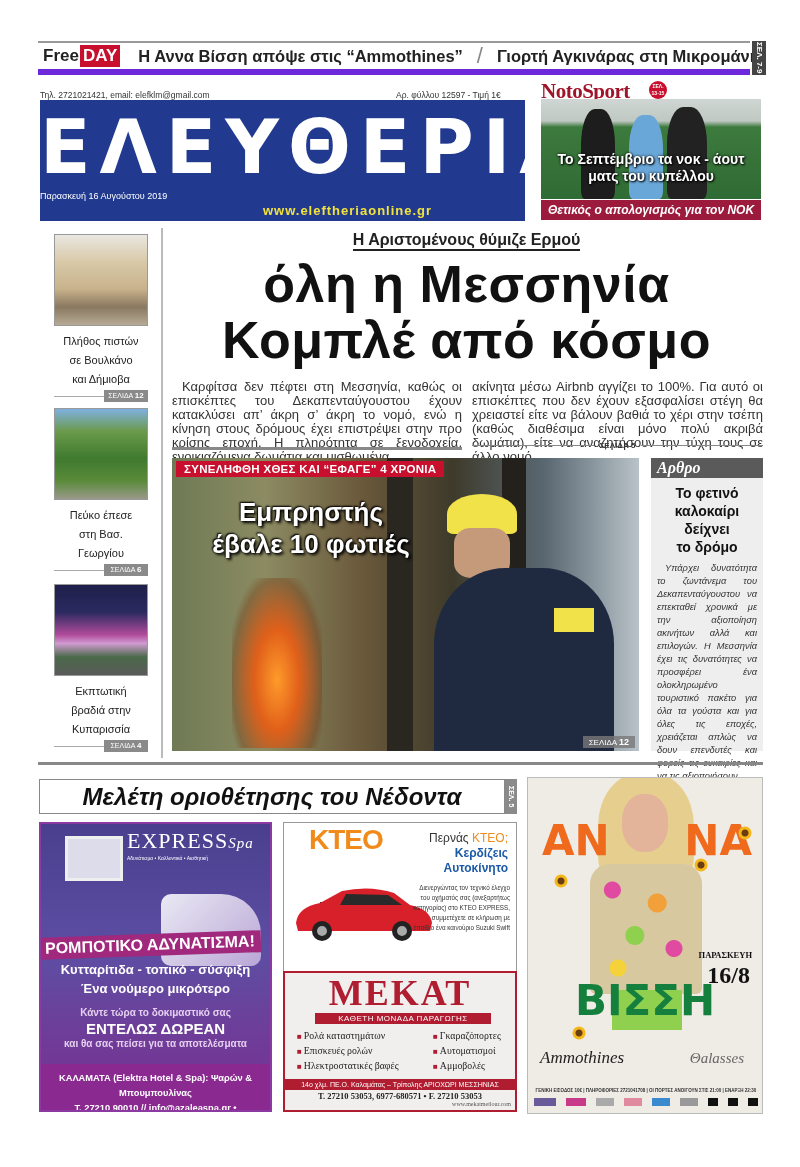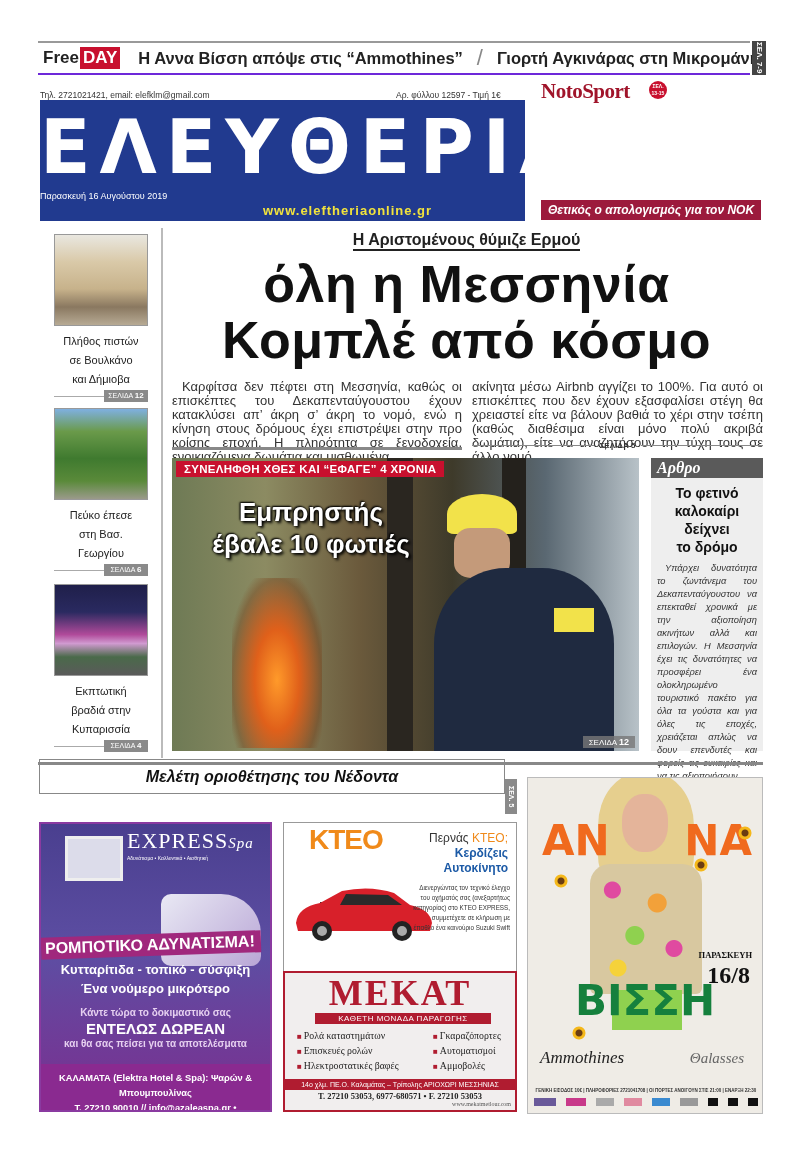--- a/index.html
+++ b/index.html
@@ -1,21 +1,21 @@
 <!DOCTYPE html>
 <html><head>
 <meta charset="utf-8">
 <style>
   * { box-sizing: border-box; margin: 0; padding: 0; }
   html, body { width: 800px; height: 1167px; background: #ffffff; overflow: hidden; }
   body { font-family: "Liberation Sans", sans-serif; color: #1a1a1a; position: relative; }
   .abs { position: absolute; }
 
   
-  .freeday-bar { left: 38px; top: 41px; width: 712px; height: 34px; border-top: 2px solid #999; border-bottom: 2px solid #6d28d9; display: flex; align-items: center; }
+  .freeday-bar { left: 38px; top: 41px; width: 712px; height: 34px; border-top: 2px solid #999; border-bottom: 6px solid #6d28d9; display: flex; align-items: center; }
   .freeday-logo { margin-left: 4px; display: flex; align-items: center; font-weight: bold; font-size: 17px; height: 24px; }
   .freeday-logo .free { color: #222; padding: 0 1px; }
   .freeday-logo .day { background: #c8102e; color: #fff; padding: 0 3px; height: 22px; line-height: 22px; }
   .freeday-text { font-weight: bold; font-size: 16.5px; color: #222; margin-left: 18px; white-space: nowrap; }
   .freeday-sep { font-size: 22px; color: #888; margin: 0 14px; font-weight: normal; }
   .side-tab { left: 752px; top: 41px; width: 14px; height: 34px; background: #444; color: #fff; font-size: 8px; font-weight: bold; writing-mode: vertical-rl; text-align: center; line-height: 14px; }
 
   .contact { left: 40px; top: 90px; font-size: 8.5px; color: #333; }
   .issue { left: 396px; top: 90px; font-size: 8.5px; color: #333; }
 
@@ -65,21 +65,21 @@
   
   .arthro { left: 651px; top: 458px; width: 112px; height: 293px; background: #eeeeee; }
   .arthro-head { height: 20px; background: #5a5a5a; color: #fff; font-family: "Liberation Serif", serif; font-style: italic; font-weight: bold; font-size: 16px; line-height: 20px; padding-left: 6px; }
   .arthro-title { text-align: center; font-weight: bold; font-size: 14px; line-height: 18px; margin-top: 6px; color: #111; }
   .arthro-body { font-size: 9.3px; line-height: 13px; font-style: italic; color: #333; text-align: justify; padding: 6px 6px 0 6px; text-indent: 8px; }
   .arthro-page { text-align: right; font-weight: bold; font-style: italic; font-size: 9px; padding-right: 6px; border-top: 1px solid #777; margin: 2px 6px 0 6px; color: #222; }
 
   .mid-rule { left: 38px; top: 762px; width: 725px; height: 3px; background: #888; }
 
   
-  .nedonta { left: 39px; top: 759px; width: 466px; height: 35px; border: 1px solid #888; text-align: center; font-style: italic; font-weight: bold; font-size: 16px; line-height: 33px; color: #111; }
+  .nedonta { left: 39px; top: 779px; width: 466px; height: 35px; border: 1px solid #888; text-align: center; font-style: italic; font-weight: bold; font-size: 24px; line-height: 33px; color: #111; }
   .nedonta-tab { left: 505px; top: 779px; width: 12px; height: 35px; background: #8a8a8a; color: #fff; font-size: 7px; writing-mode: vertical-rl; text-align: center; line-height: 12px; font-weight: bold; }
 
   
   .azalea { left: 39px; top: 822px; width: 233px; height: 290px; background: linear-gradient(180deg, #4a3f8f 0%, #5d4ea3 45%, #6c3f9a 70%, #7a2f8f 100%); border: 2px solid #8a3aa0; overflow: hidden; }
   .az-logo { position: absolute; left: 86px; top: 4px; color: #fff; font-family: "Liberation Serif", serif; font-size: 22px; letter-spacing: 1px; }
   .az-spa { font-style: italic; font-size: 15px; }
   .az-sub { position: absolute; left: 86px; top: 31px; color: #fff; font-size: 5px; }
   .az-machine { position: absolute; left: 24px; top: 12px; width: 58px; height: 45px; background: #dcdcea; border: 3px solid #eee; }
   .az-arm { position: absolute; left: 120px; top: 70px; width: 100px; height: 72px; background: linear-gradient(135deg, #e9e9f4, #b9a6d6); border-radius: 10px 40px 10px 10px; }
   .az-headline { position: absolute; left: 0; top: 110px; width: 220px; background: #a0287d; color: #fff; font-weight: bold; font-size: 16px; line-height: 22px; padding-left: 4px; transform: rotate(-2deg); }
@@ -157,20 +157,26 @@
 
 <div class="abs masthead">
   <div class="mast-title">ΕΛΕΥΘΕΡΙΑ</div>
   <div class="mast-date">Παρασκευή 16 Αυγούστου 2019</div>
   <div class="mast-url">www.eleftheriaonline.gr</div>
 </div>
 
 <div class="abs notosport">
   <div class="noto-title">NotoSport</div>
   <div class="noto-badge">ΣΕΛ. 13-15</div>
+  <div class="noto-photo">
+    <div class="noto-player" style="left:40px;top:10px;width:34px;height:90px;background:#1d1d1d;"></div>
+    <div class="noto-player" style="left:88px;top:16px;width:34px;height:84px;background:#6aa7d9;"></div>
+    <div class="noto-player" style="left:126px;top:8px;width:40px;height:92px;background:#222;"></div>
+    <div class="noto-caption">Το Σεπτέμβριο τα νοκ - άουτ ματς του κυπέλλου</div>
+  </div>
   <div class="noto-strip">Θετικός ο απολογισμός για τον ΝΟΚ</div>
 </div>
 
 <div class="abs left-col">
   <div class="side-story" style="top:6px;">
     <div class="side-photo" style="background:linear-gradient(180deg,#e9e7e0 0%,#d9c9a8 30%,#c7b28b 60%,#8a7860 80%,#b7aa94 100%);"></div>
     <div class="side-cap">
       <div>Πλήθος πιστών</div>
       <div>σε Βουλκάνο</div>
       <div>και Δήμιοβα</div>

